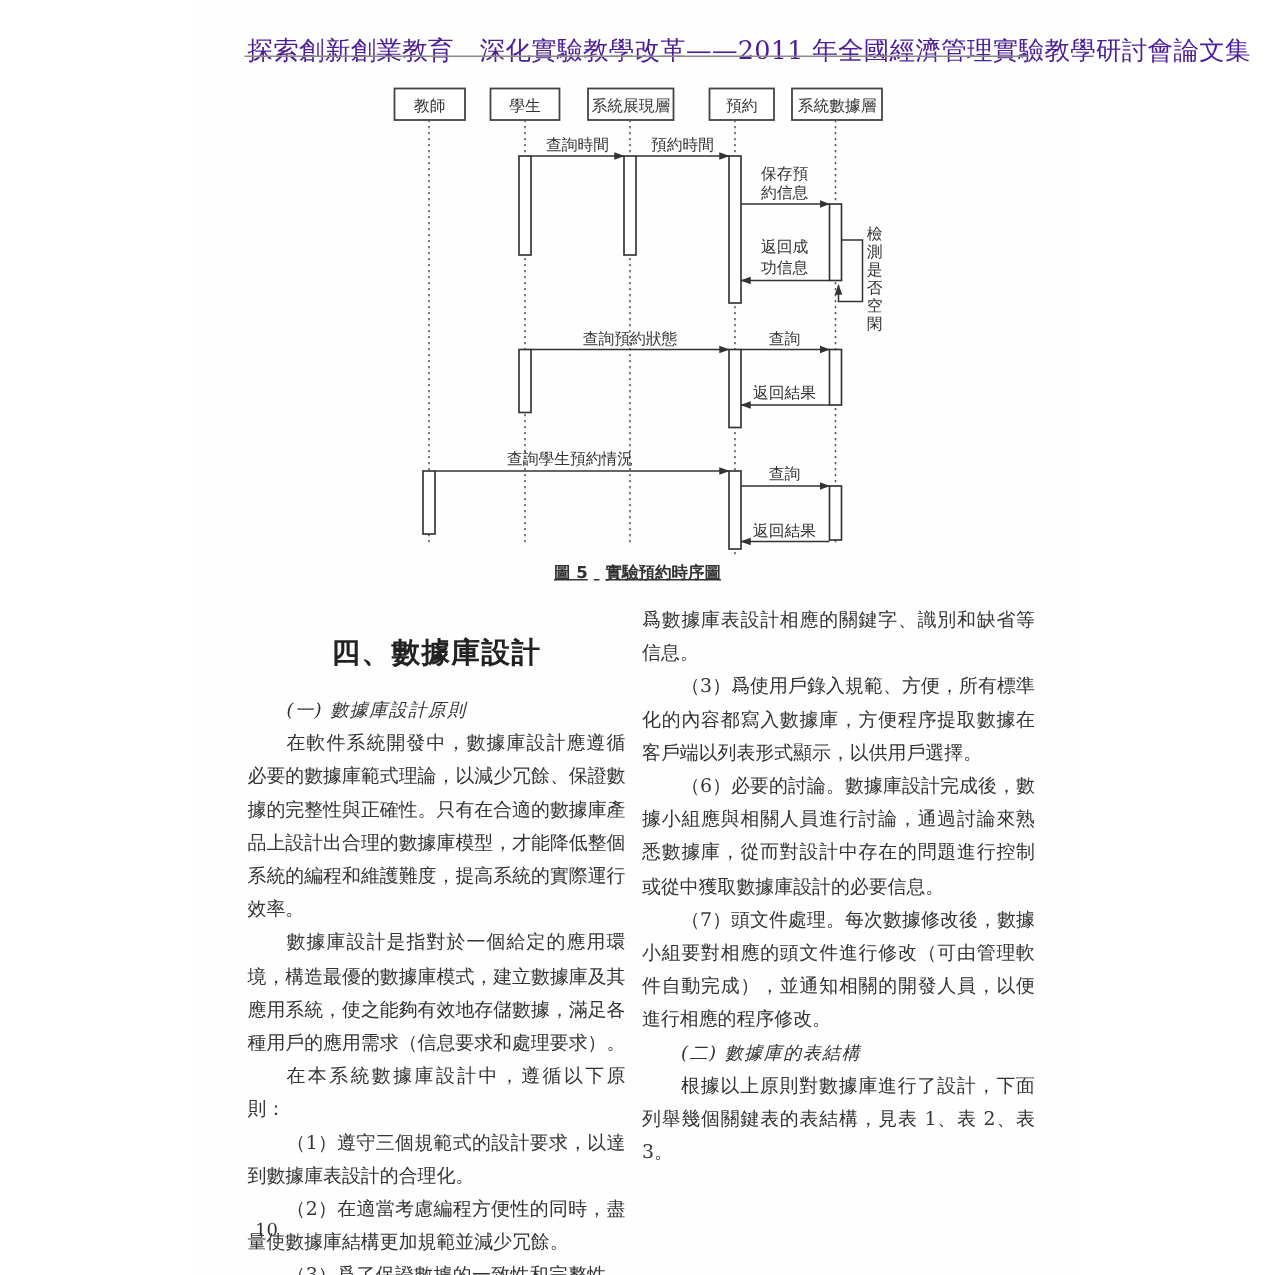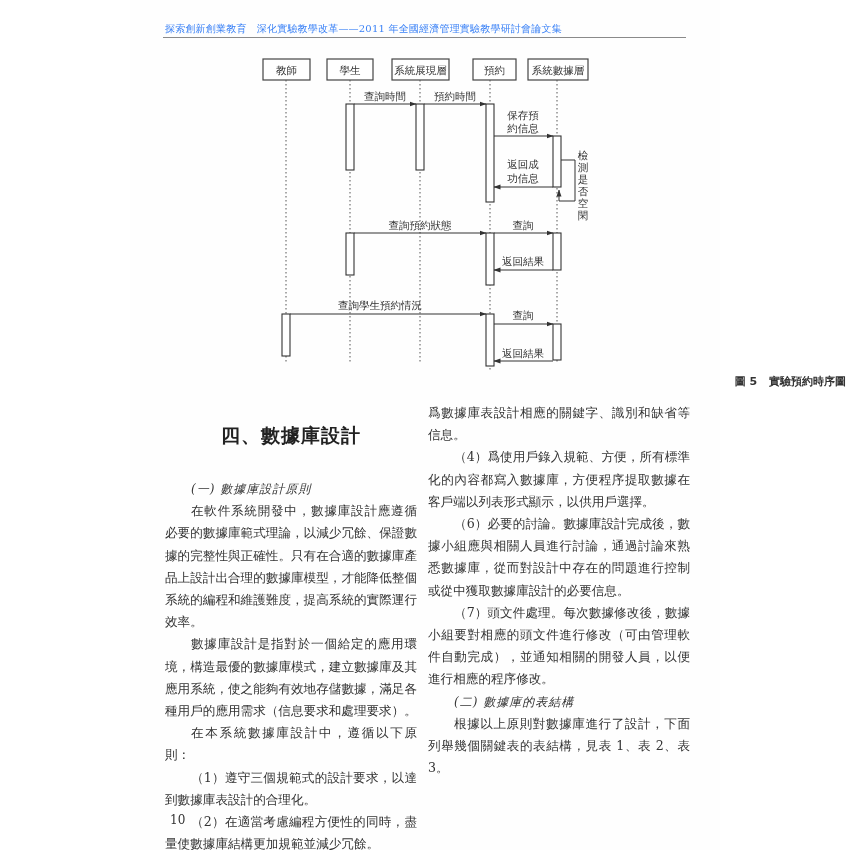--- a/index.html
+++ b/index.html
@@ -1,27 +1,27 @@
 <!DOCTYPE html>
 <html><head>
 <meta charset="utf-8">
 <style>
   html, body { margin:0; padding:0; background:#ffffff; }
   body { width:850px; height:850px; position:relative; overflow:hidden;
          font-family:"DejaVu Serif","Liberation Serif",serif; color:#2a2a2a; }
   .page { position:absolute; left:130px; top:0; width:590px; height:850px; background:#fefefe; }
-  .running-head { position:absolute; left:165px; top:22px; font-size:10px; letter-spacing:0.2px; color:#3b82f6; white-space:nowrap; }
+  .running-head { position:absolute; left:165px; top:22px; font-size:17px; letter-spacing:0.2px; color:#4c1d95; white-space:nowrap; }
   .head-rule { position:absolute; left:163px; top:37px; width:523px; height:1px; background:#8a8a8a; }
   svg.diagram { position:absolute; left:0; top:0; }
-  .caption { position:absolute; left:0; width:850px; top:374px; text-align:right; font-size:11px; font-weight:bold; color:#333; font-family:"DejaVu Sans","Liberation Sans",sans-serif; }
+  .caption { position:absolute; left:0; width:850px; top:374px; text-align:center; font-size:11px; font-weight:bold; color:#333; font-family:"DejaVu Sans","Liberation Sans",sans-serif;text-decoration:underline; }
   .caption span { margin:0 4px; }
   .col { position:absolute; font-size:12.6px; line-height:22.2px; color:#333; text-align:justify; }
   .col-left { left:165px; top:420px; width:252px; }
   .col-right { left:428px; top:402px; width:262px; }
-  .section-title { font-family:"DejaVu Sans","Liberation Sans",sans-serif; font-size:19px; font-weight:bold; text-align:center; margin:2px 0 30px 0; letter-spacing:1px; color:#222; line-height:26px; }
+  .section-title { font-family:"DejaVu Sans","Liberation Sans",sans-serif; font-size:19px; font-weight:bold; text-align:center; margin:2px 0 14px 0; letter-spacing:1px; color:#222; line-height:26px; }
   .subhead { font-style:italic; font-size:12px; padding-left:26px; letter-spacing:1px; }
   .para { text-indent:26px; margin:0; }
   .noindent { text-indent:0; }
   .page-number { position:absolute; left:170px; top:813px; font-size:12px; color:#333; }
   .lbl { font-family:"DejaVu Serif","Liberation Serif",serif; font-size:10.5px; fill:#333; }
 </style>
 </head>
 <body>
 
 <div class="page"></div>
@@ -125,20 +125,20 @@
   <p class="para">在軟件系統開發中，數據庫設計應遵循必要的數據庫範式理論，以減少冗餘、保證數據的完整性與正確性。只有在合適的數據庫產品上設計出合理的數據庫模型，才能降低整個系統的編程和維護難度，提高系統的實際運行效率。</p>
   <p class="para">數據庫設計是指對於一個給定的應用環境，構造最優的數據庫模式，建立數據庫及其應用系統，使之能夠有效地存儲數據，滿足各種用戶的應用需求（信息要求和處理要求）。</p>
   <p class="para">在本系統數據庫設計中，遵循以下原則：</p>
   <p class="para">（1）遵守三個規範式的設計要求，以達到數據庫表設計的合理化。</p>
   <p class="para">（2）在適當考慮編程方便性的同時，盡量使數據庫結構更加規範並減少冗餘。</p>
   <p class="para">（3）爲了保證數據的一致性和完整性，要</p>
 </div>
 
 <div class="col col-right">
   <p class="para noindent">爲數據庫表設計相應的關鍵字、識別和缺省等信息。</p>
-  <p class="para">（4）爲使用戶錄入規範、方便，所有標準化的內容都寫入數據庫，方便程序提取數據在客戶端以列表形式顯示，以供用戶選擇。</p>
+  <p class="para">（3）爲使用戶錄入規範、方便，所有標準化的內容都寫入數據庫，方便程序提取數據在客戶端以列表形式顯示，以供用戶選擇。</p>
   <p class="para">（6）必要的討論。數據庫設計完成後，數據小組應與相關人員進行討論，通過討論來熟悉數據庫，從而對設計中存在的問題進行控制或從中獲取數據庫設計的必要信息。</p>
   <p class="para">（7）頭文件處理。每次數據修改後，數據小組要對相應的頭文件進行修改（可由管理軟件自動完成），並通知相關的開發人員，以便進行相應的程序修改。</p>
   <div class="subhead">(二) 數據庫的表結構</div>
   <p class="para">根據以上原則對數據庫進行了設計，下面列舉幾個關鍵表的表結構，見表 1、表 2、表 3。</p>
 </div>
 
 <div class="page-number">10</div>
 
 </body></html>

